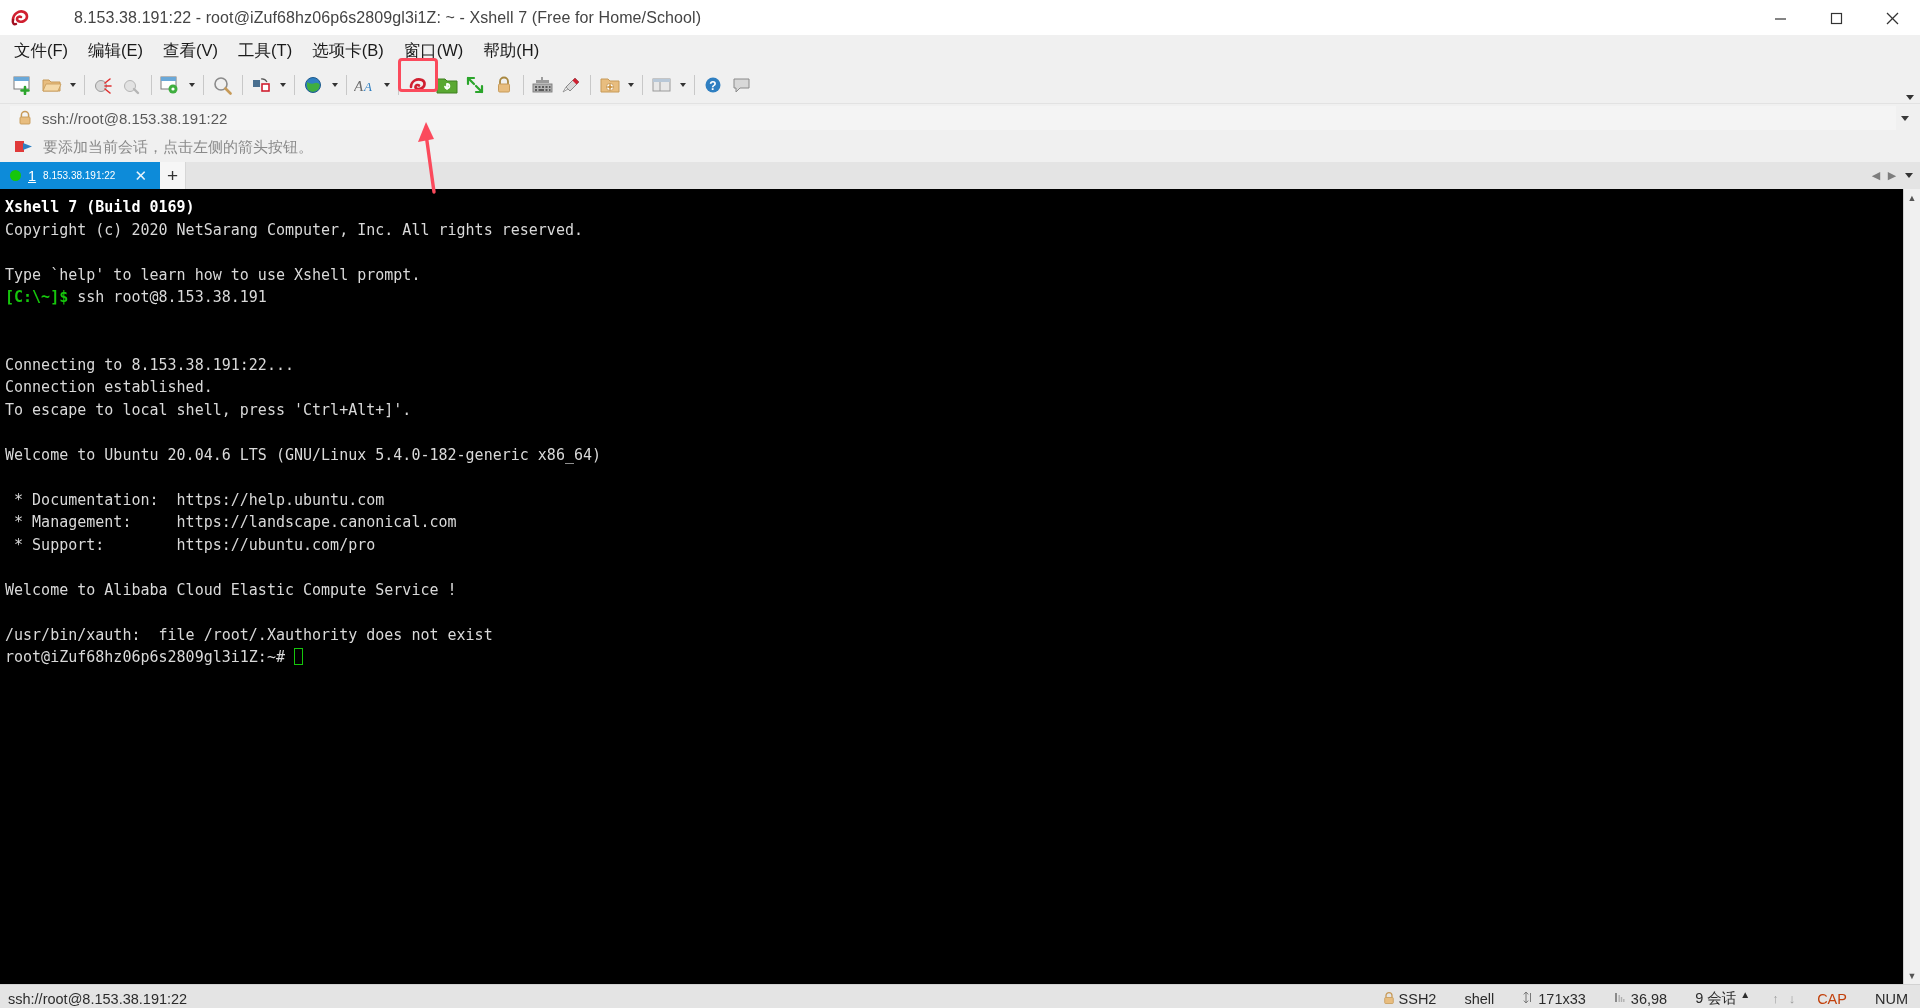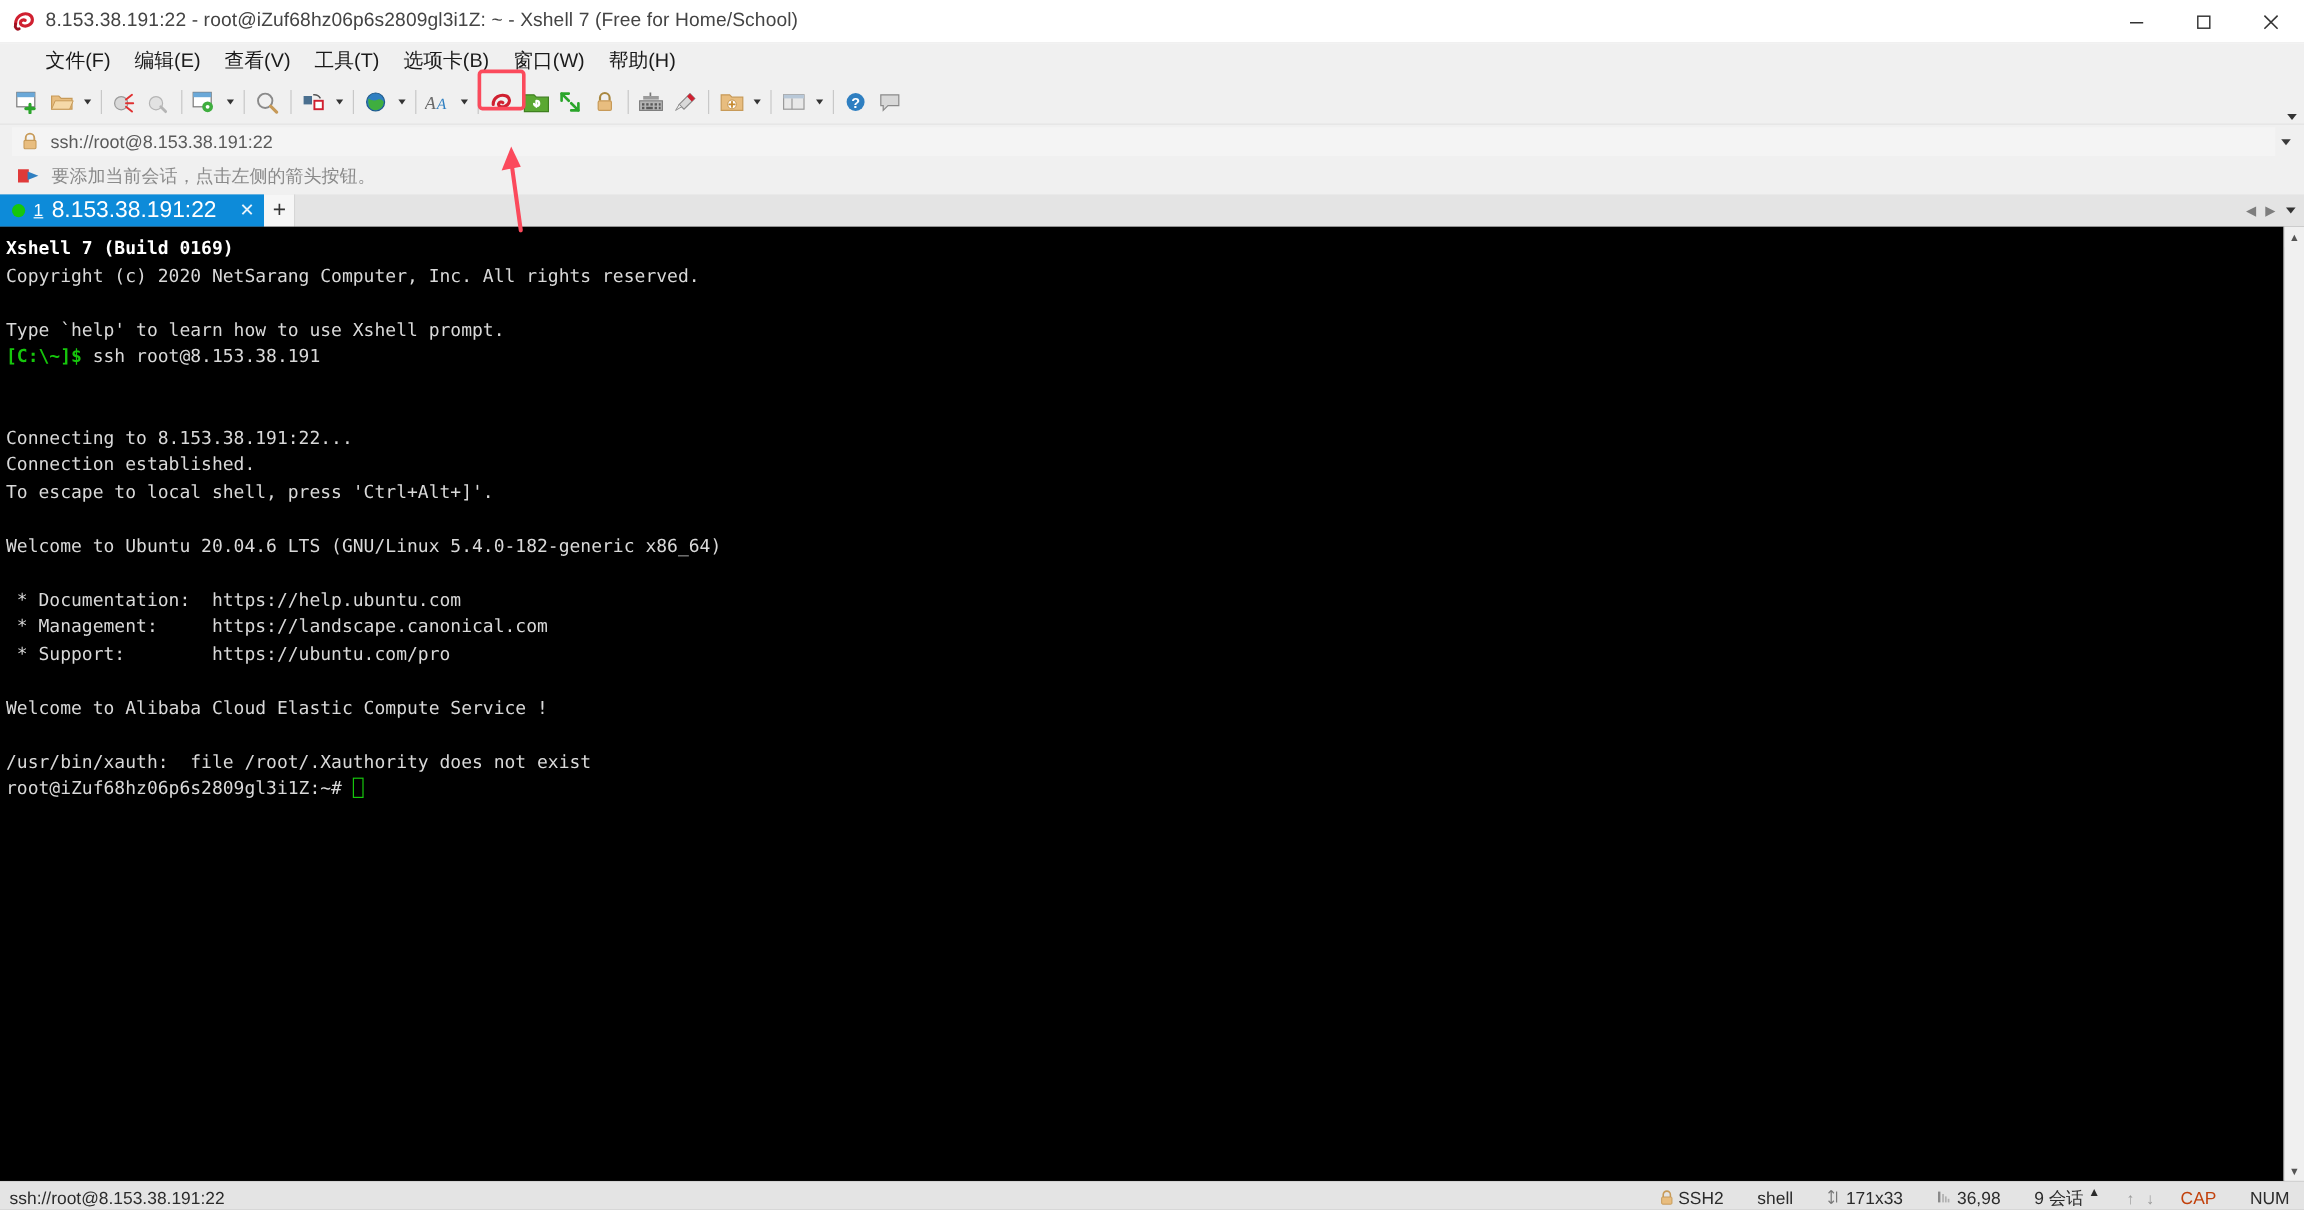--- a/index.html
+++ b/index.html
@@ -25,39 +25,40 @@
     margin-left: 10px; margin-right: 8px;
     position: relative;
     flex: 0 0 auto;
   }
   .app-icon svg { display:block; }
   .title-text {
     font-size: 16px;
     color: #444;
     white-space: nowrap;
     letter-spacing: 0.1px;
+    margin-left: 36px;
   }
   .win-controls {
     position: absolute; right: 0; top: 0;
     height: 36px; display: flex; align-items: stretch;
   }
   .win-btn {
     width: 56px;
     display: flex; align-items: center; justify-content: center;
     cursor: default;
   }
   .win-btn svg { display:block; }
 
   
   .menubar {
     height: 30px;
     background: #f0f0f0;
     display: flex;
     align-items: center;
-    padding-left: 30px;
+    padding-left: 6px;
     gap: 4px;
   }
   .menu-item {
     font-size: 16.5px;
     color: #1a1a1a;
     padding: 3px 8px;
     white-space: nowrap;
   }
 
   
@@ -189,21 +190,21 @@
     border-radius: 50%;
     background: #16c60c;
     flex: 0 0 auto;
   }
   .tab-num {
     font-size: 14.5px;
     text-decoration: underline;
     color: #fff;
   }
   .tab-label {
-    font-size: 19px;
+    font-size: 10px;
     color: #fff;
     white-space: nowrap;
   }
   .tab-close {
     margin-left: 10px;
     width: 17px; height: 17px;
     display: flex; align-items: center; justify-content: center;
     font-size: 15px;
     color: #eaf4fb;
     line-height: 1;

